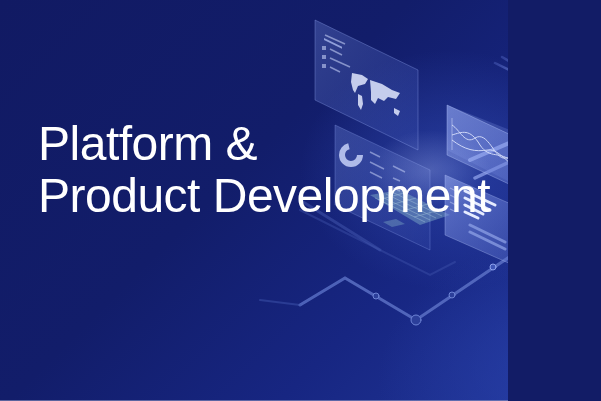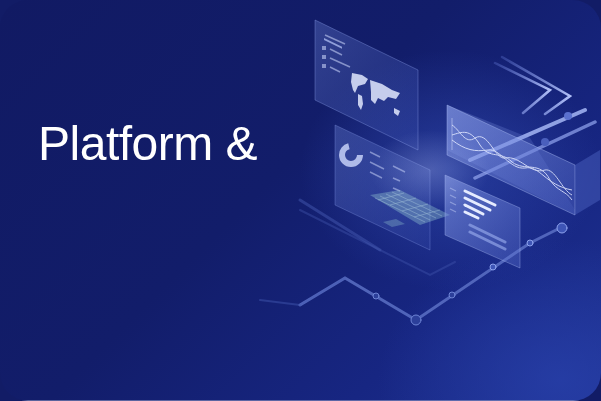--- a/index.html
+++ b/index.html
@@ -1,23 +1,22 @@
 <!DOCTYPE html>
 <html><head>
   <meta charset="utf-8">
   <style>
     html, body { margin: 0; padding: 0; }
     body { width: 601px; height: 401px; overflow: hidden; background: #121c66; }
     .banner {
-      position: relative; width: 601px; height: 401px; overflow: hidden;
+      position: relative; width: 508px; height: 401px; overflow: hidden;
       background:
         radial-gradient(ellipse 260px 200px at 560px 380px, rgba(40,64,170,0.75), rgba(40,64,170,0) 70%),
         radial-gradient(ellipse 200px 160px at 450px 170px, rgba(60,90,200,0.45), rgba(60,90,200,0) 75%),
         linear-gradient(135deg, #111a63 0%, #121d6a 45%, #172682 75%, #1f3394 100%);
-      border-radius: 28px;
     }
     .illustration { position: absolute; left: 0; top: 0; width: 601px; height: 401px; }
     .title {
       position: absolute; left: 38px; top: 118px;
       margin: 0;
       font-family: "Liberation Sans", sans-serif;
       font-weight: 400;
       font-size: 48px;
       line-height: 52px;
       letter-spacing: -0.5px;
@@ -154,16 +153,17 @@
         <line x1="450" y1="202" x2="456" y2="205"></line>
         <line x1="450" y1="209" x2="456" y2="212"></line>
       </g>
     </g>
 
     <ellipse cx="430" cy="170" rx="60" ry="40" fill="url(#glow)" opacity="0.35"></ellipse>
   </svg>
 
   <h1 class="title">
     <span>Platform &amp;</span>
+    <span>Product Development</span>
   </h1>
 
   <div class="bottom-edge"></div>
 </div>
 
 </body></html>

